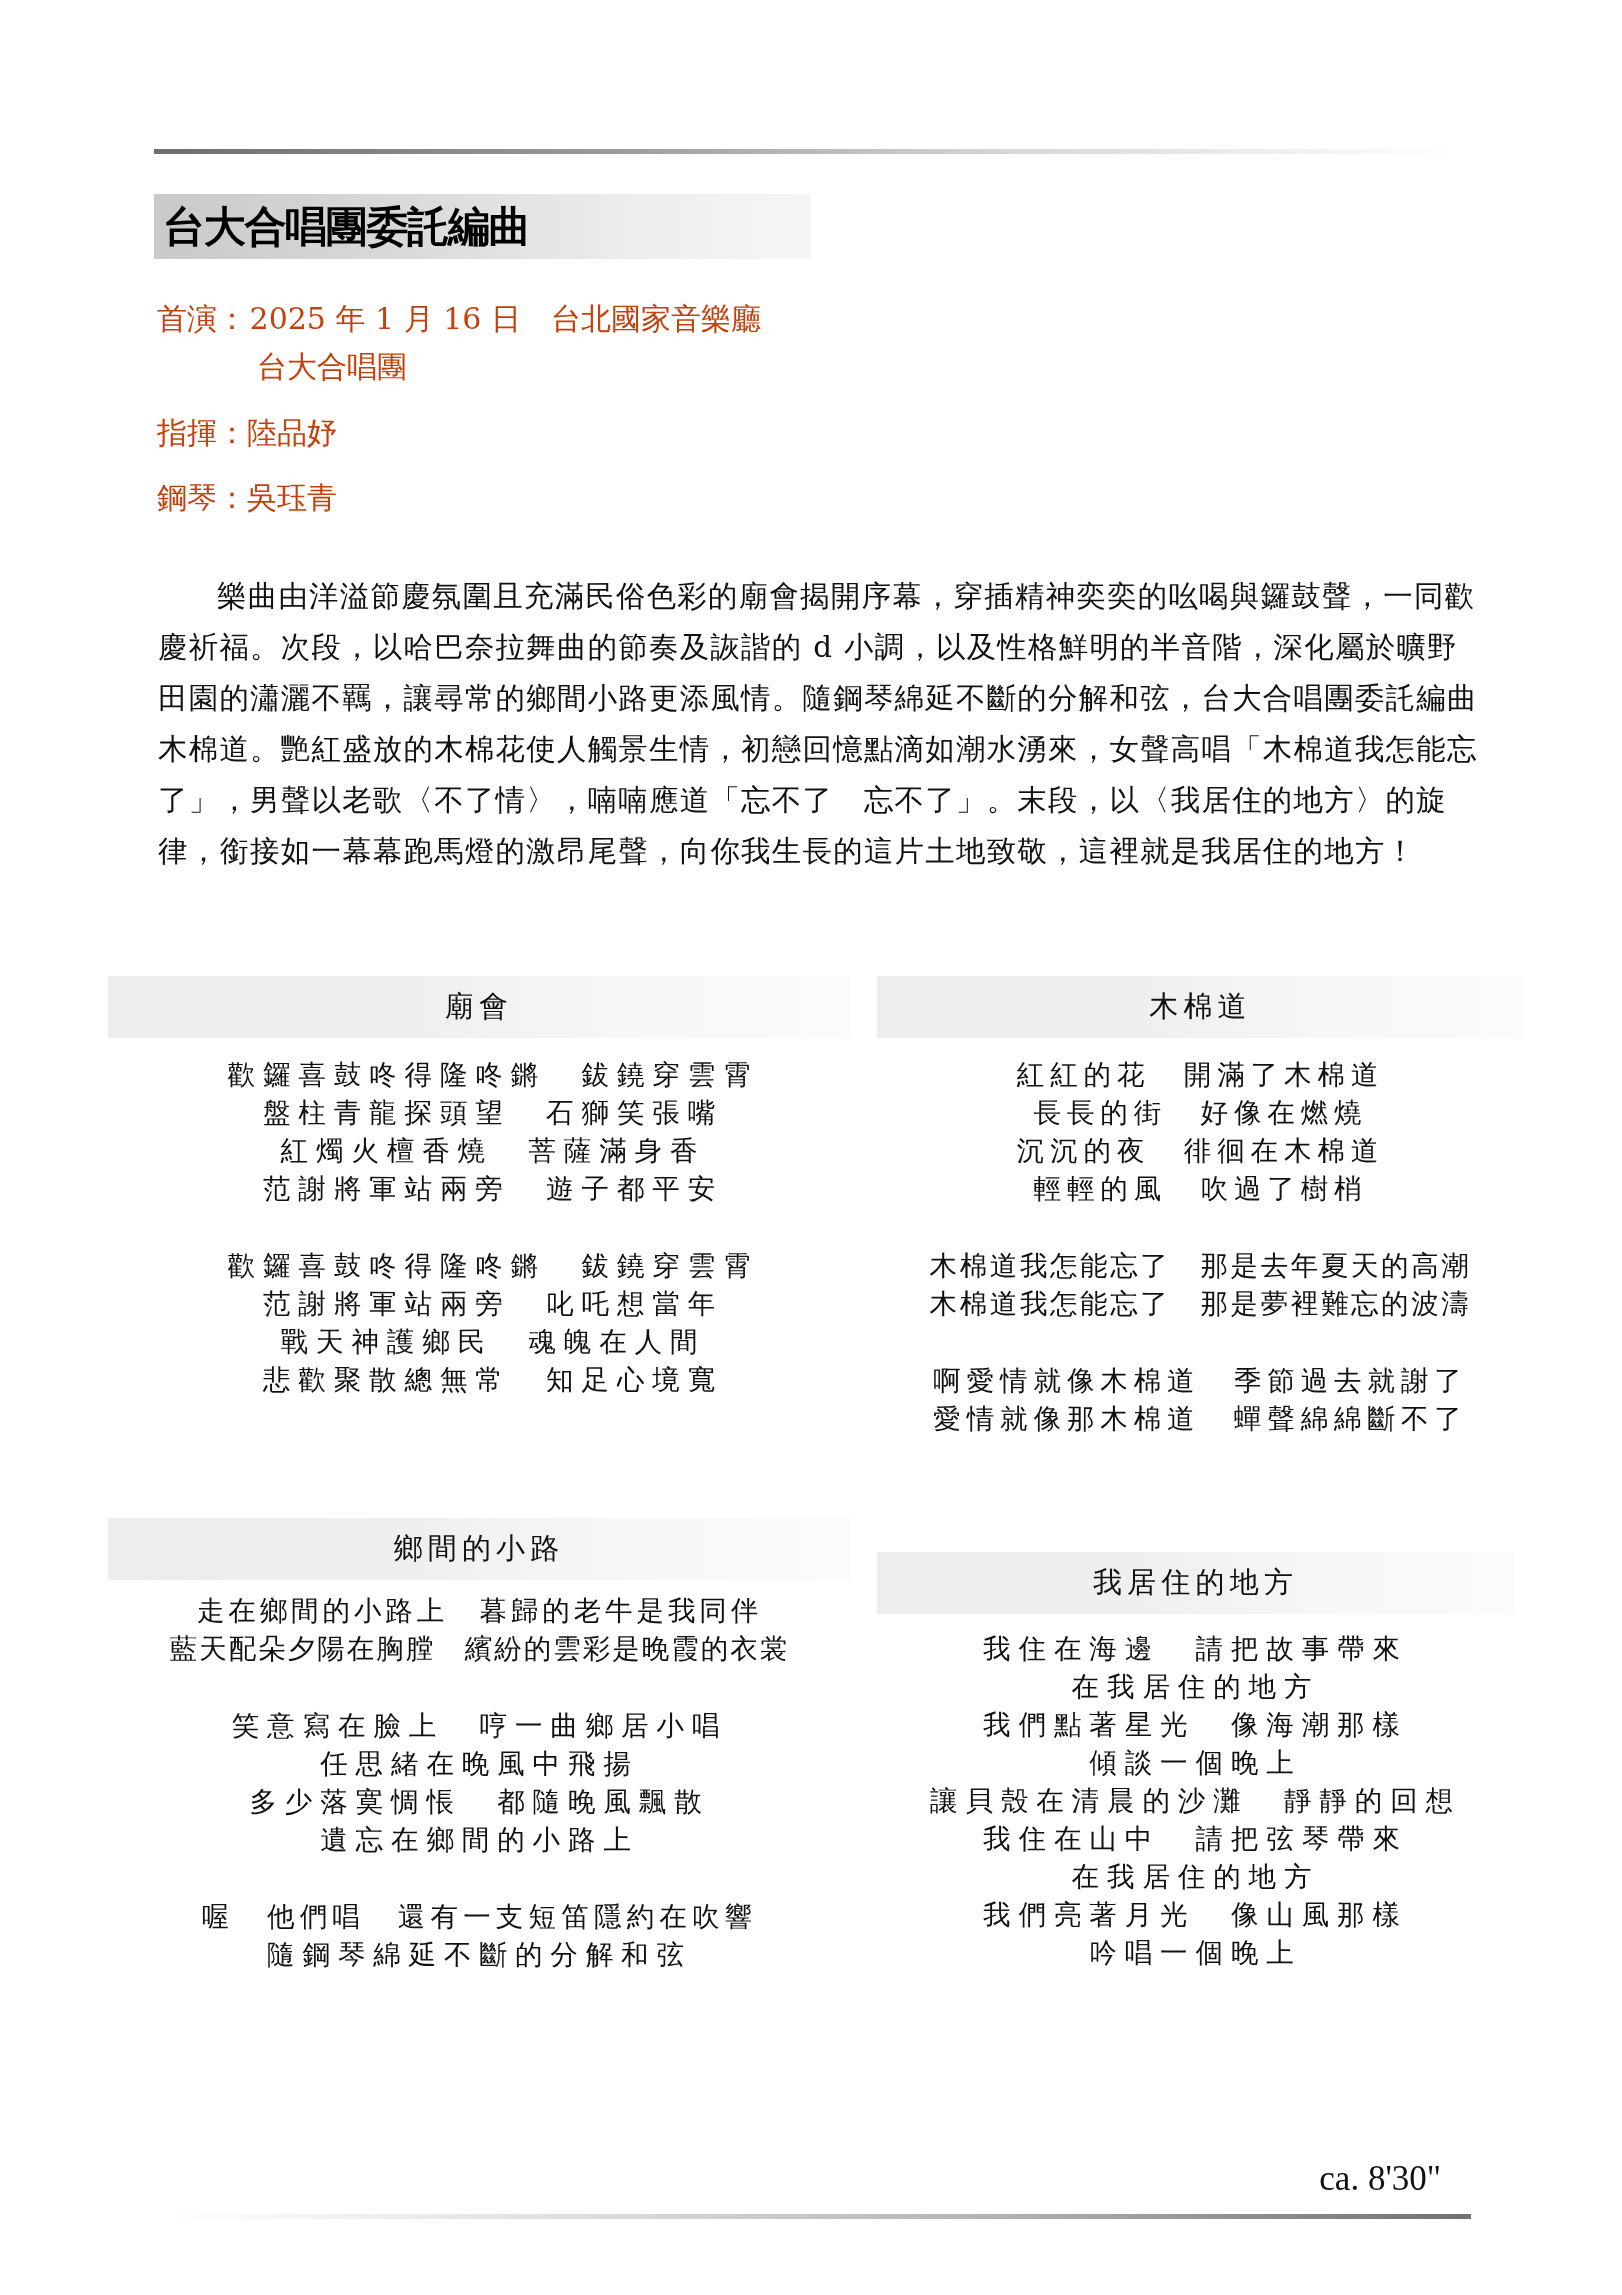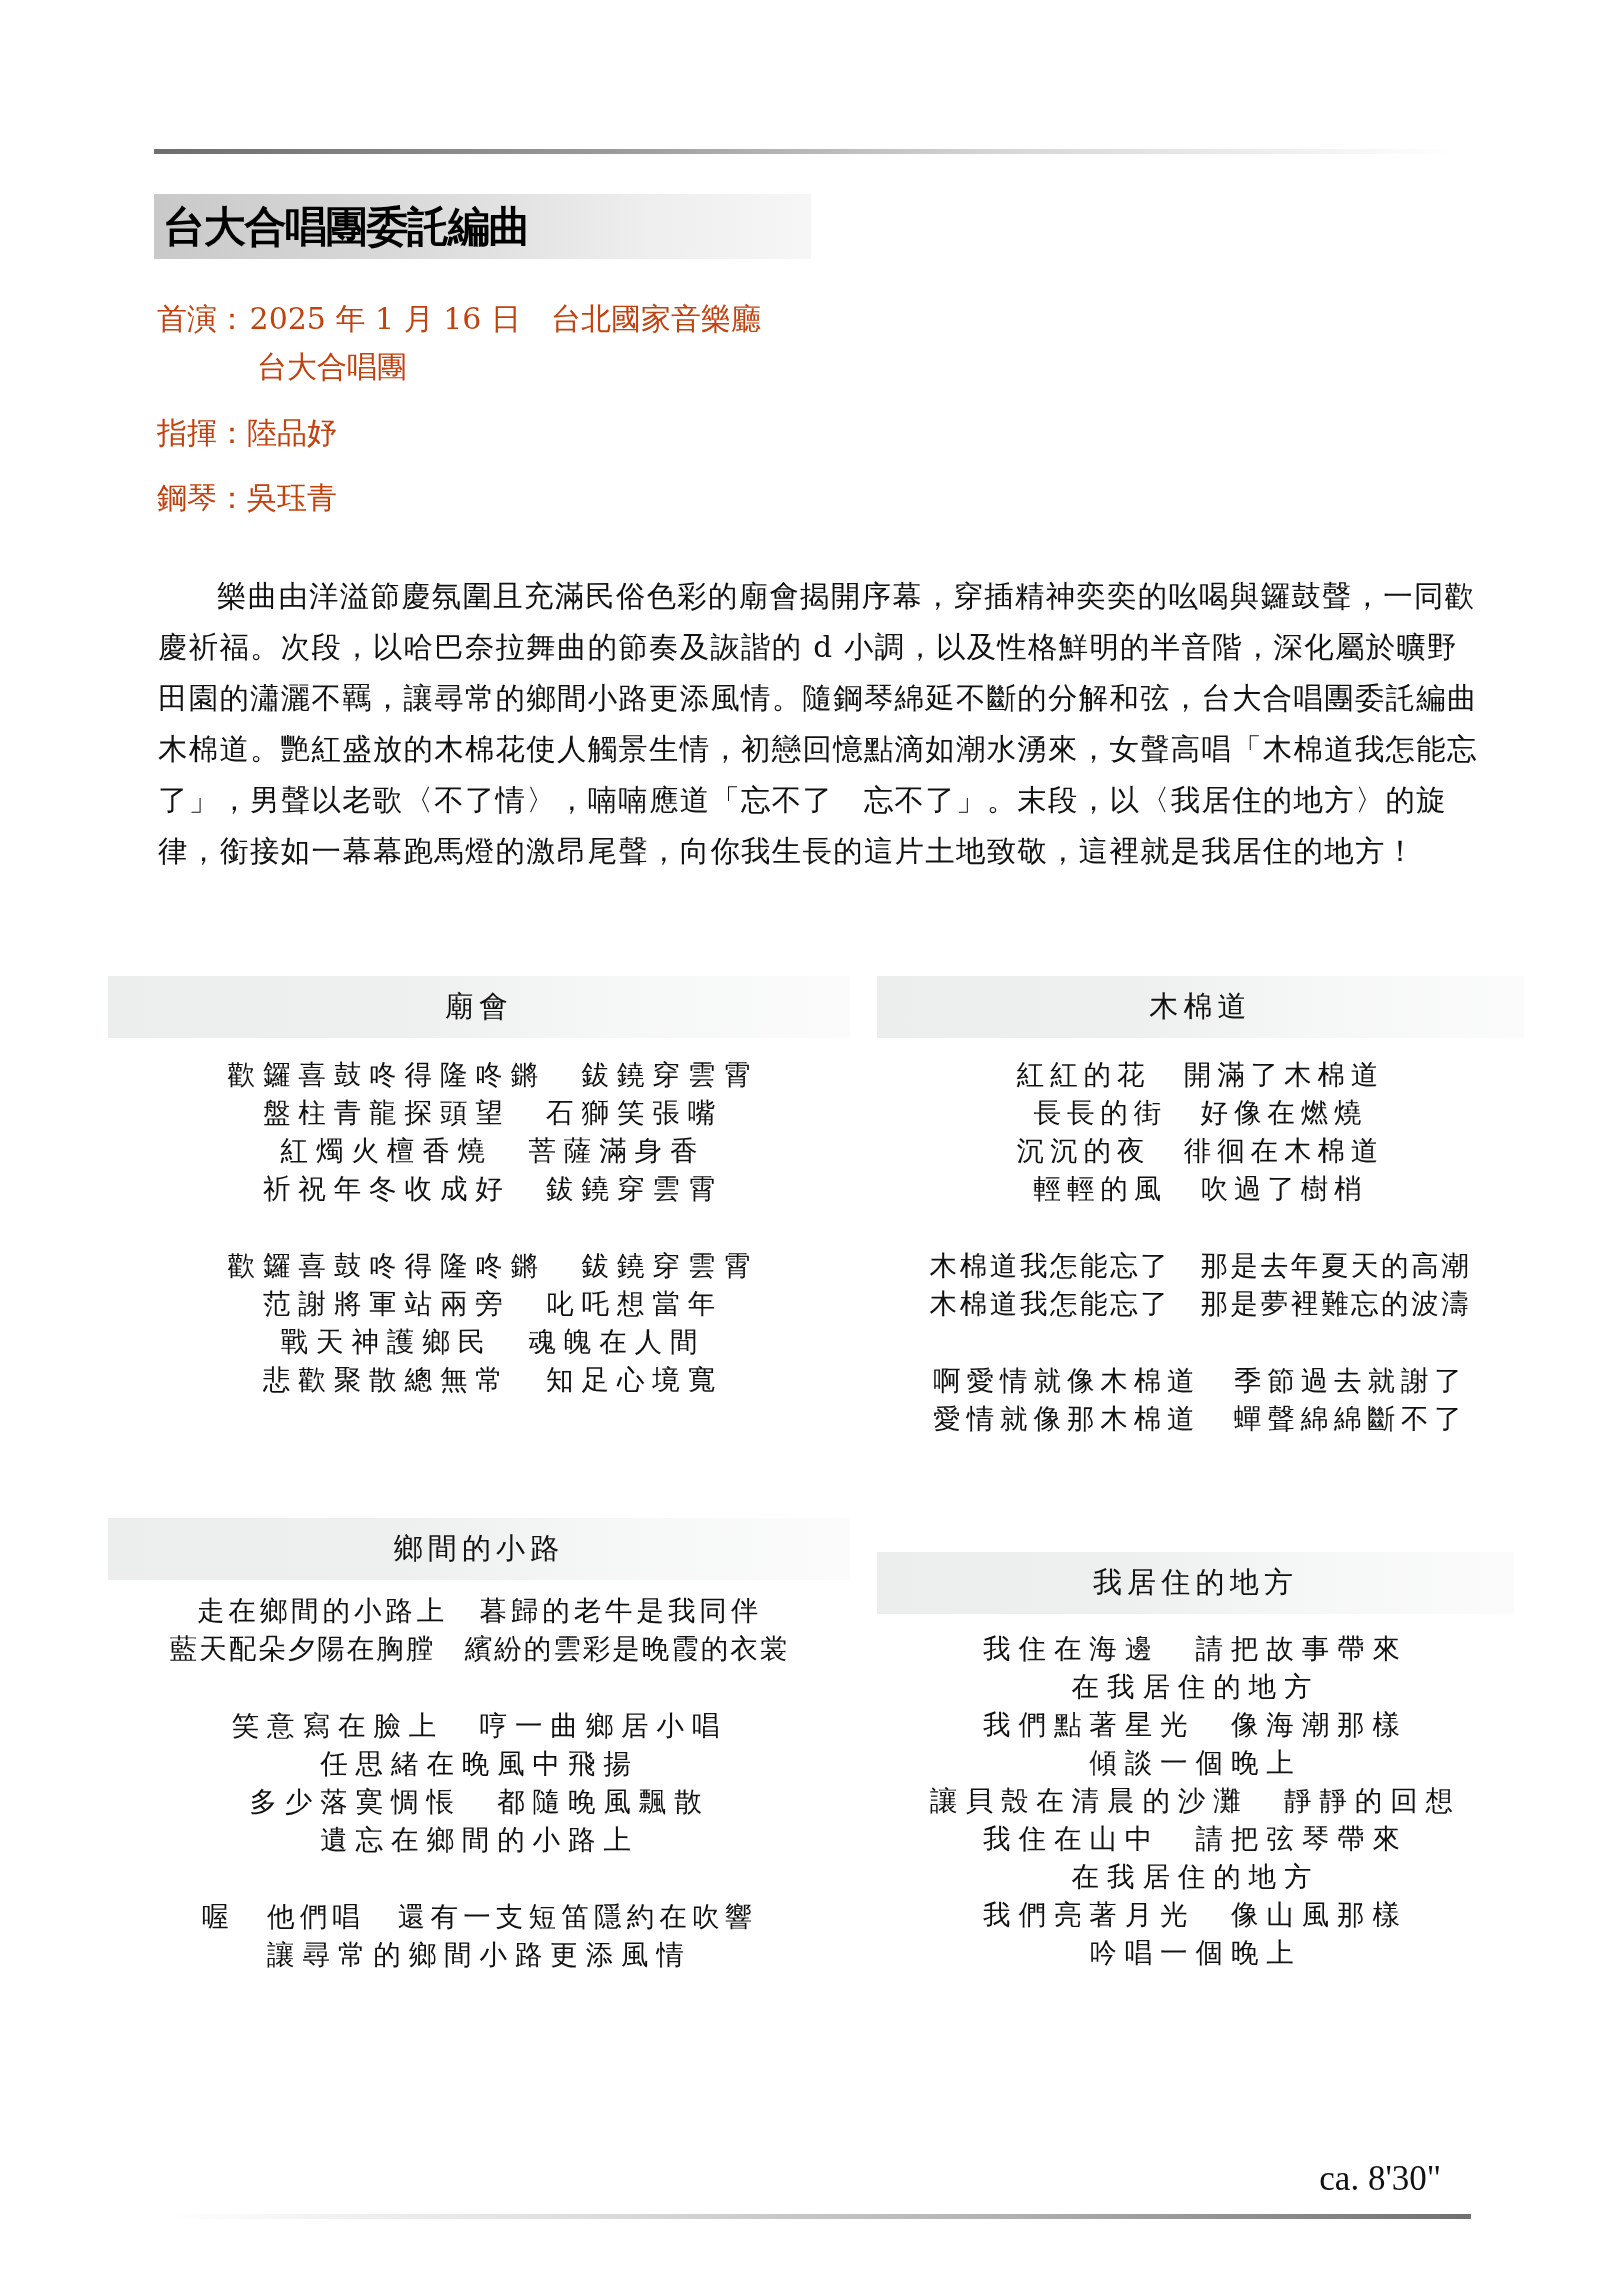--- a/index.html
+++ b/index.html
@@ -64,21 +64,21 @@
   <span class="para-line">律，銜接如一幕幕跑馬燈的激昂尾聲，向你我生長的這片土地致敬，這裡就是我居住的地方！</span>
 </div>
 
 <div class="abs bar" style="left:108px; top:976px; width:742px;">
   <span class="bar-title">廟會</span>
 </div>
 <div class="abs lyrics" style="left:122px; top:1055px; width:742px;">
   <span class="lyric-line">歡鑼喜鼓咚得隆咚鏘　鈸鐃穿雲霄</span>
   <span class="lyric-line">盤柱青龍探頭望　石獅笑張嘴</span>
   <span class="lyric-line">紅燭火檀香燒　菩薩滿身香</span>
-  <span class="lyric-line">祈祝年冬收成好　鈸鐃穿雲霄</span>
+  <span class="lyric-line">范謝將軍站兩旁　遊子都平安</span>
   <span class="stanza-gap"></span>
   <span class="lyric-line">歡鑼喜鼓咚得隆咚鏘　鈸鐃穿雲霄</span>
   <span class="lyric-line">范謝將軍站兩旁　叱吒想當年</span>
   <span class="lyric-line">戰天神護鄉民　魂魄在人間</span>
   <span class="lyric-line">悲歡聚散總無常　知足心境寬</span>
 </div>
 
 <div class="abs bar" style="left:877px; top:976px; width:647px;">
   <span class="bar-title">木棉道</span>
 </div>
@@ -101,21 +101,21 @@
 <div class="abs lyrics" style="left:105px; top:1591px; width:749px; letter-spacing:3.9px;">
   <span class="lyric-line">走在鄉間的小路上　暮歸的老牛是我同伴</span>
   <span class="lyric-line" style="letter-spacing:2px;">藍天配朵夕陽在胸膛　繽紛的雲彩是晚霞的衣裳</span>
   <span class="stanza-gap"></span>
   <span class="lyric-line" style="letter-spacing:7.9px;">笑意寫在臉上　哼一曲鄉居小唱</span>
   <span class="lyric-line" style="letter-spacing:7.9px;">任思緒在晚風中飛揚</span>
   <span class="lyric-line" style="letter-spacing:7.9px;">多少落寞惆悵　都隨晚風飄散</span>
   <span class="lyric-line" style="letter-spacing:7.9px;">遺忘在鄉間的小路上</span>
   <span class="stanza-gap"></span>
   <span class="lyric-line" style="letter-spacing:5.2px;">喔　他們唱　還有一支短笛隱約在吹響</span>
-  <span class="lyric-line" style="letter-spacing:7.9px;">讓尋常的鄉間小路更添風情</span>
+  <span class="lyric-line" style="letter-spacing:7.9px;">隨鋼琴綿延不斷的分解和弦</span>
 </div>
 
 <div class="abs bar" style="left:877px; top:1552px; width:637px;">
   <span class="bar-title">我居住的地方</span>
 </div>
 <div class="abs lyrics" style="left:877px; top:1629px; width:637px;">
   <span class="lyric-line">我住在海邊　請把故事帶來</span>
   <span class="lyric-line">在我居住的地方</span>
   <span class="lyric-line">我們點著星光　像海潮那樣</span>
   <span class="lyric-line">傾談一個晚上</span>

